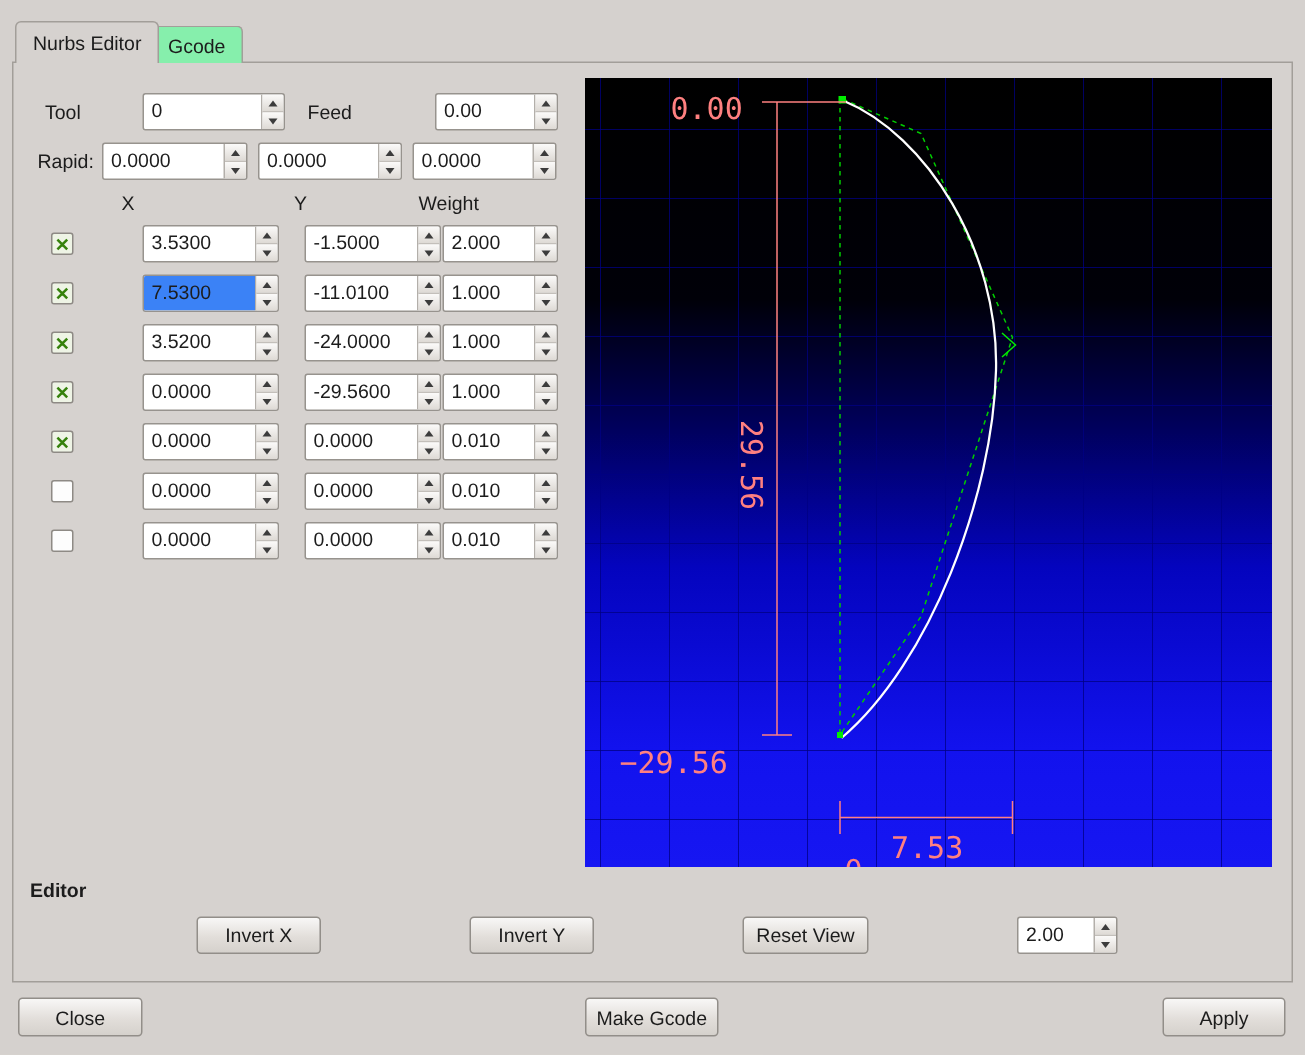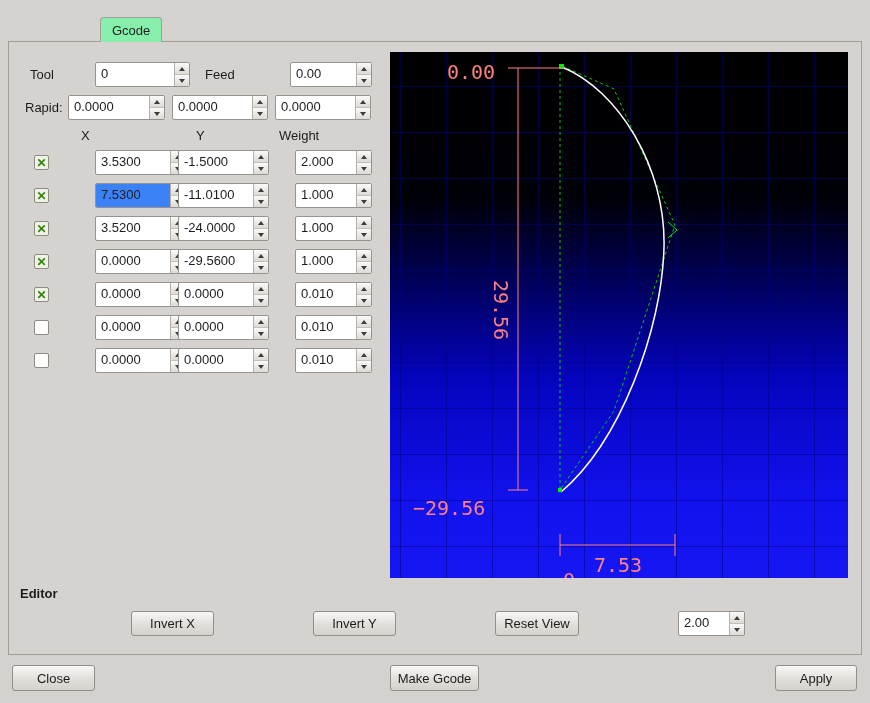--- a/index.html
+++ b/index.html
@@ -39,21 +39,21 @@
   .checkbox .checkmark { display: none; color: #35810b; font-weight: bold; font-size: 12px; line-height: 1; }
   .checkbox.checked { background: #eef4e5; }
   .checkbox.checked .checkmark { display: block; }
 
   
   .points { position: absolute; left: 0; top: 150px; display: flex; flex-direction: column; gap: 8px; z-index: 2; }
   .point-row { position: relative; height: 25px; width: 380px; }
   .point-row .checkbox { left: 34px; top: 5px; }
   .point-row .spin { top: 0; }
   .point-row .sx { left: 95px; width: 91px; }
-  .point-row .sy { left: 178px; width: 91px; }
+  .point-row .sy { left: 203px; width: 91px; }
   .point-row .sw { left: 295px; width: 77px; }
 
   
   .btn { position: absolute; height: 25px; display: flex; align-items: center; justify-content: center;
          background: linear-gradient(#f8f7f6, #e2dedа 55%, #d5d1cc);
          background: linear-gradient(#f8f7f6, #e2deda 55%, #d5d1cc);
          border: 1px solid #928e89; border-radius: 3px; font-size: 13px; z-index: 2; cursor: default; }
   .btn.big { height: 26px; }
 
   .options-label { position: absolute; left: 20px; top: 586px; font-weight: bold; z-index: 2; }
@@ -61,20 +61,23 @@
   .plot-wrap { position: absolute; left: 390px; top: 52px; width: 458px; height: 526px; z-index: 2; }
   .plot-wrap svg { display: block; }
 </style>
 </head>
 <body>
 
 <div class="window">
 
   <div class="tab inactive">
     <span>Gcode</span>
+  </div>
+  <div class="tab active">
+    <span>Nurbs Editor</span>
   </div>
   <div class="notebook"></div>
 
   <span class="lbl" style="left:30px; top:62px;">Tool</span>
   <div class="spin" style="left:95px; top:62px; width:95px;">
     <span class="val">0</span>
   <span class="btns">
         <span class="b up">
           <i class="tri-up"></i>
         </span>

